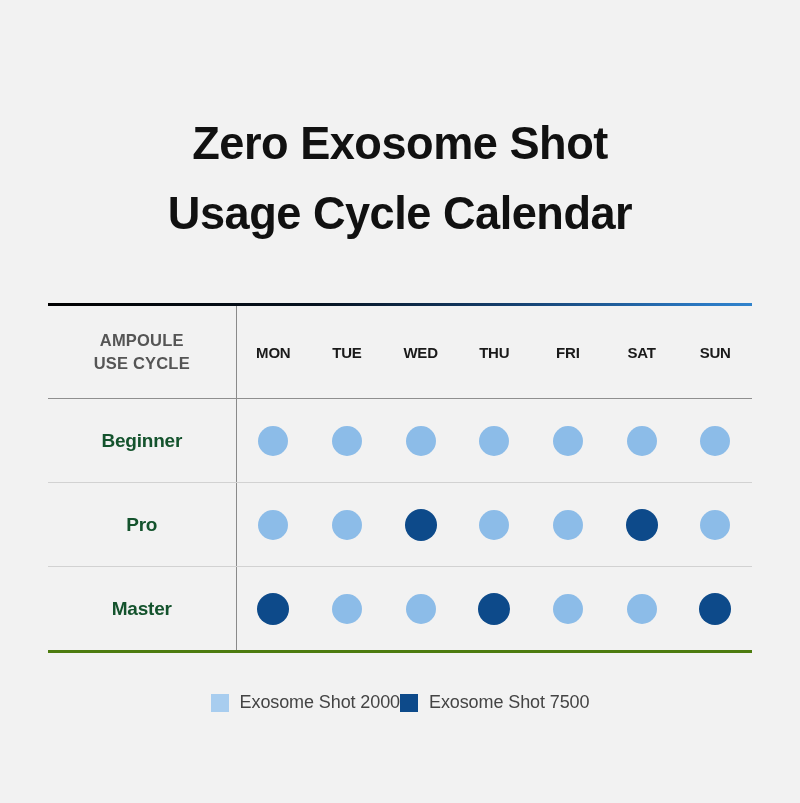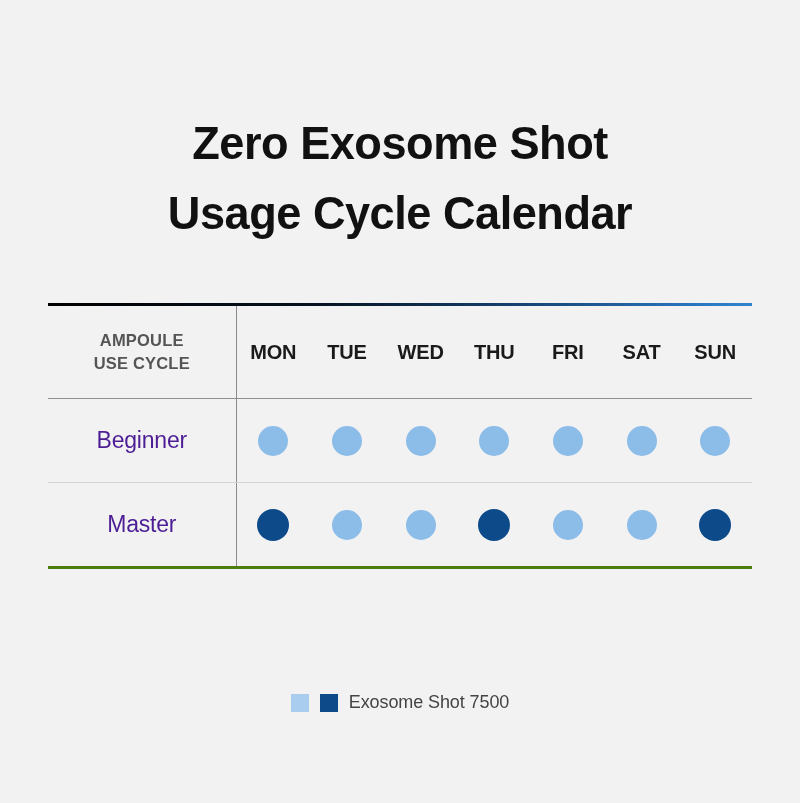--- a/index.html
+++ b/index.html
@@ -88,38 +88,38 @@
     line-height: 23px;
     letter-spacing: 0.2px;
   }
   .days-row {
     display: flex;
     width: 100%;
   }
   .day-cell {
     flex: 1 1 0;
     text-align: center;
-    font-size: 20px;
+    font-size: 15px;
     font-weight: bold;
     color: #1a1a1a;
     letter-spacing: -0.2px;
   }
 
   
   .row-data td {
     height: 83px;
     border-bottom: 1px solid #d2d2d2;
   }
   .row-data:last-child td {
     border-bottom: 3px solid #4d7c0f;
   }
   .row-title {
-    font-size: 23px;
-    font-weight: normal;
-    color: #4c1d95;
+    font-size: 19px;
+    font-weight: bold;
+    color: #14532d;
     letter-spacing: -0.2px;
   }
   .dots-row {
     display: flex;
     width: 100%;
     align-items: center;
   }
   .dot-cell {
     flex: 1 1 0;
     display: flex;
@@ -232,20 +232,50 @@
               <div class="dot-cell">
                   <span class="dot light"></span>
                 </div>
               <div class="dot-cell">
                   <span class="dot light"></span>
                 </div>
             </div>
           </td>
         </tr>
 
+        <tr class="row-data">
+          <td class="cell-label">
+            <div class="row-title">Pro</div>
+          </td>
+          <td class="cell-days">
+            <div class="dots-row">
+              <div class="dot-cell">
+                  <span class="dot light"></span>
+                </div>
+              <div class="dot-cell">
+                  <span class="dot light"></span>
+                </div>
+              <div class="dot-cell">
+                  <span class="dot dark"></span>
+                </div>
+              <div class="dot-cell">
+                  <span class="dot light"></span>
+                </div>
+              <div class="dot-cell">
+                  <span class="dot light"></span>
+                </div>
+              <div class="dot-cell">
+                  <span class="dot dark"></span>
+                </div>
+              <div class="dot-cell">
+                  <span class="dot light"></span>
+                </div>
+            </div>
+          </td>
+        </tr>
 
         <tr class="row-data">
           <td class="cell-label">
             <div class="row-title">Master</div>
           </td>
           <td class="cell-days">
             <div class="dots-row">
               <div class="dot-cell">
                   <span class="dot dark"></span>
                 </div>
@@ -271,20 +301,21 @@
           </td>
         </tr>
 
       </tbody>
     </table>
   </div>
 
   <div class="legend">
     <div class="legend-item">
       <span class="swatch light"></span>
+      <span class="legend-text">Exosome Shot 2000</span>
     </div>
     <div class="legend-item">
       <span class="swatch dark"></span>
       <span class="legend-text">Exosome Shot 7500</span>
     </div>
   </div>
 
 </div>
 
 </body></html>

